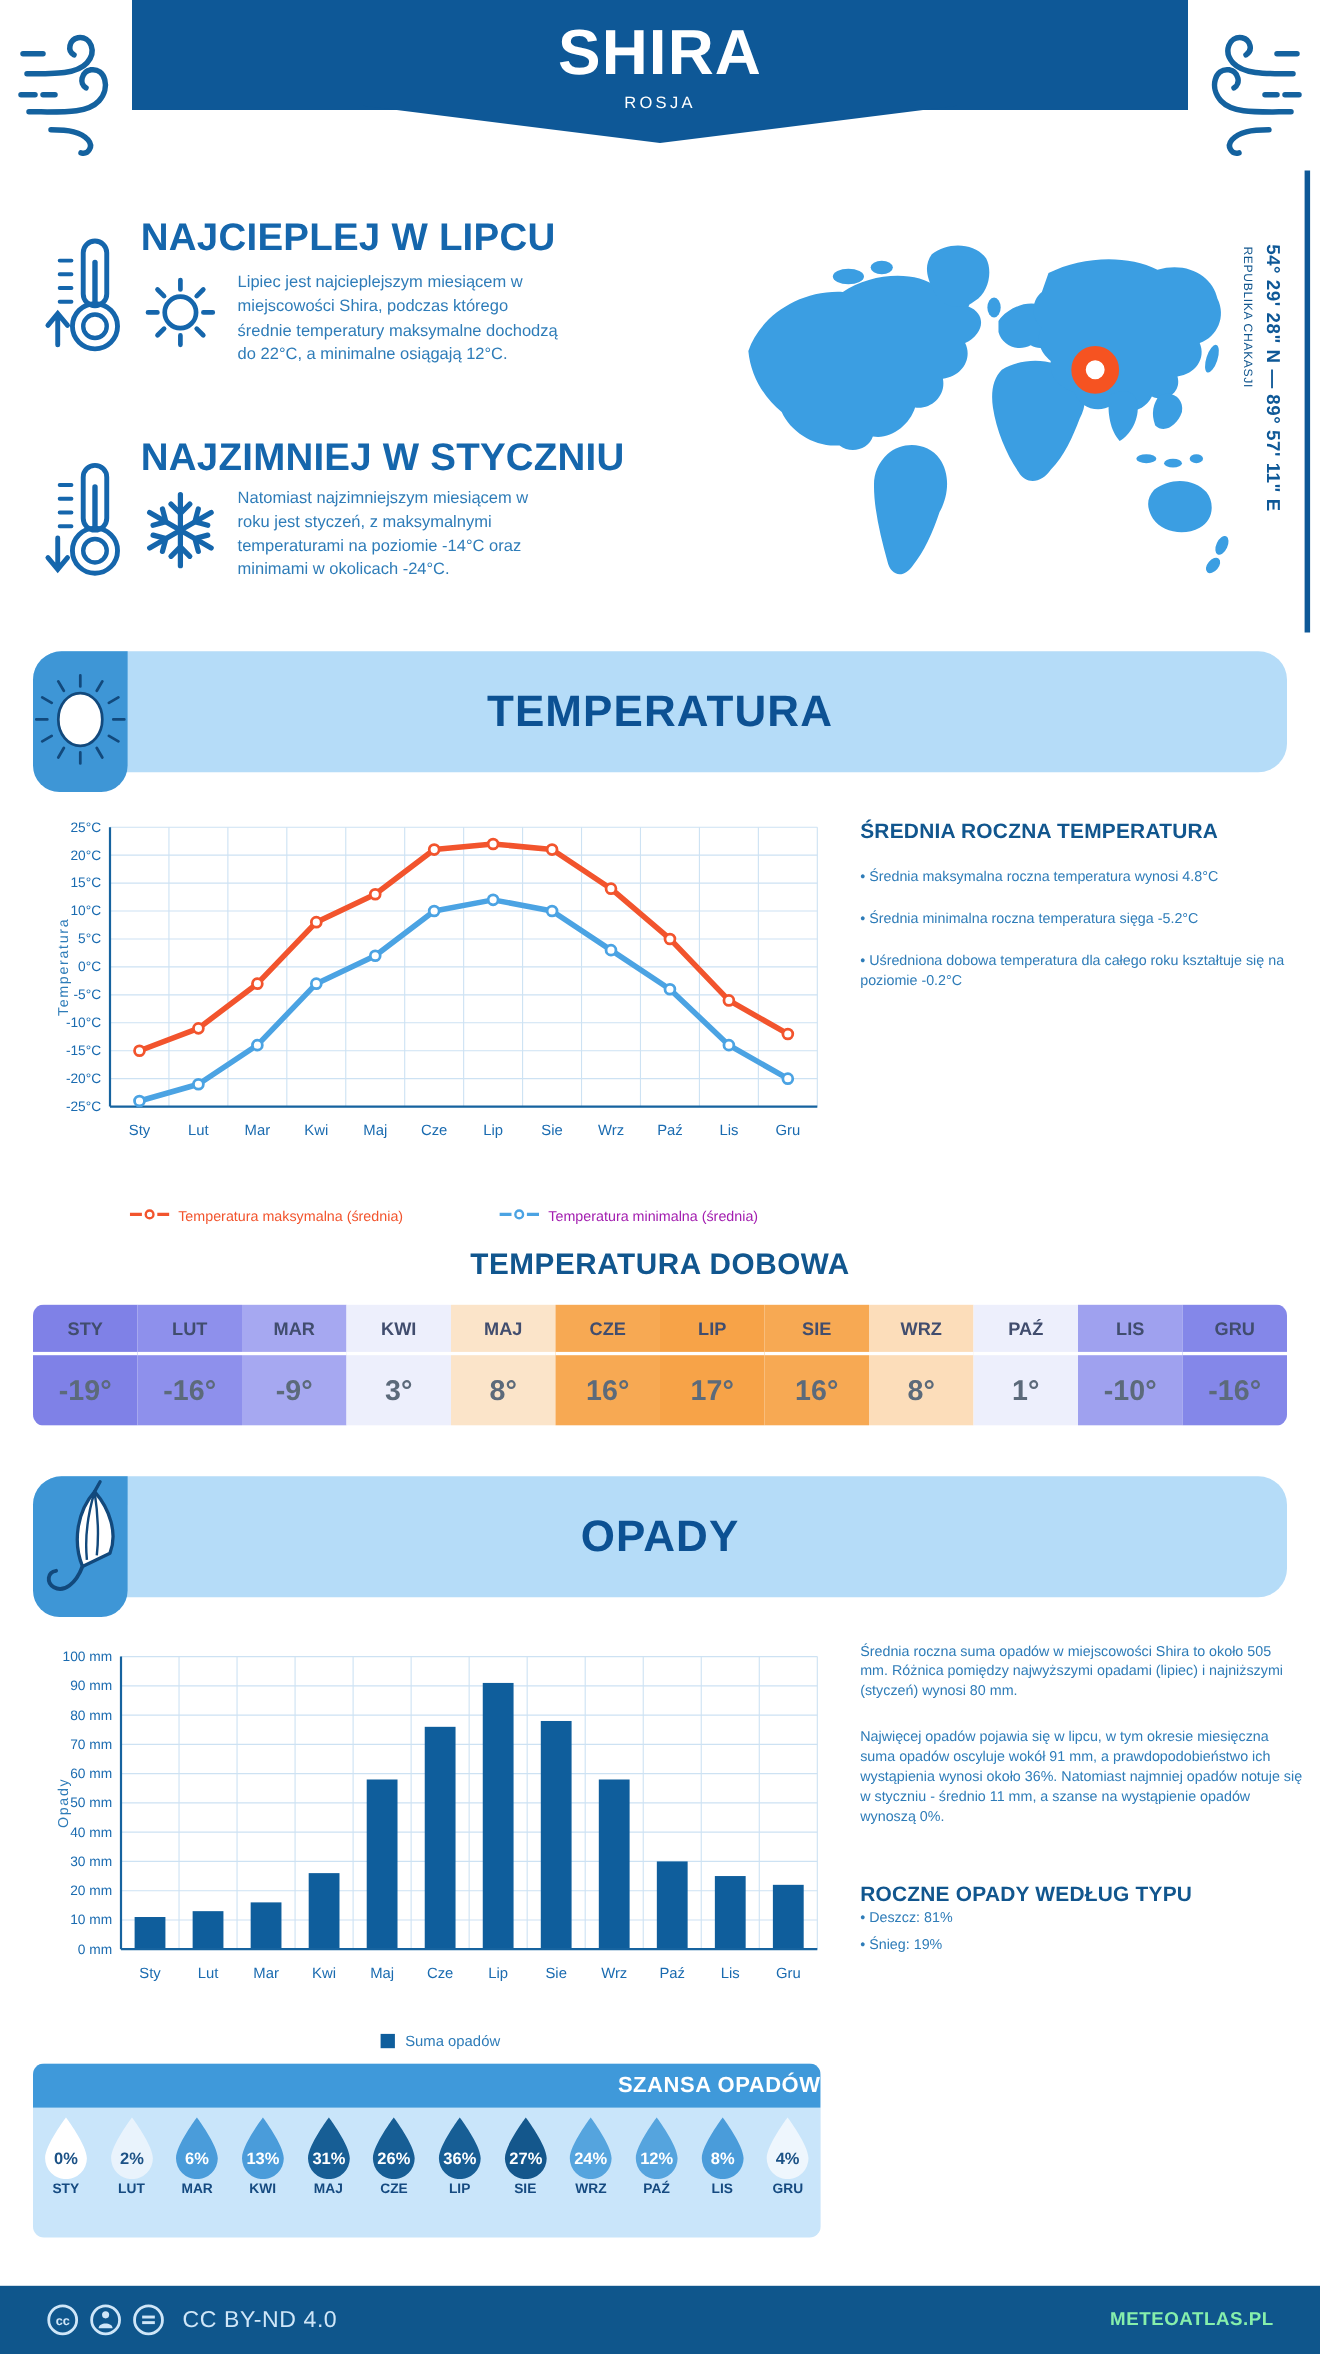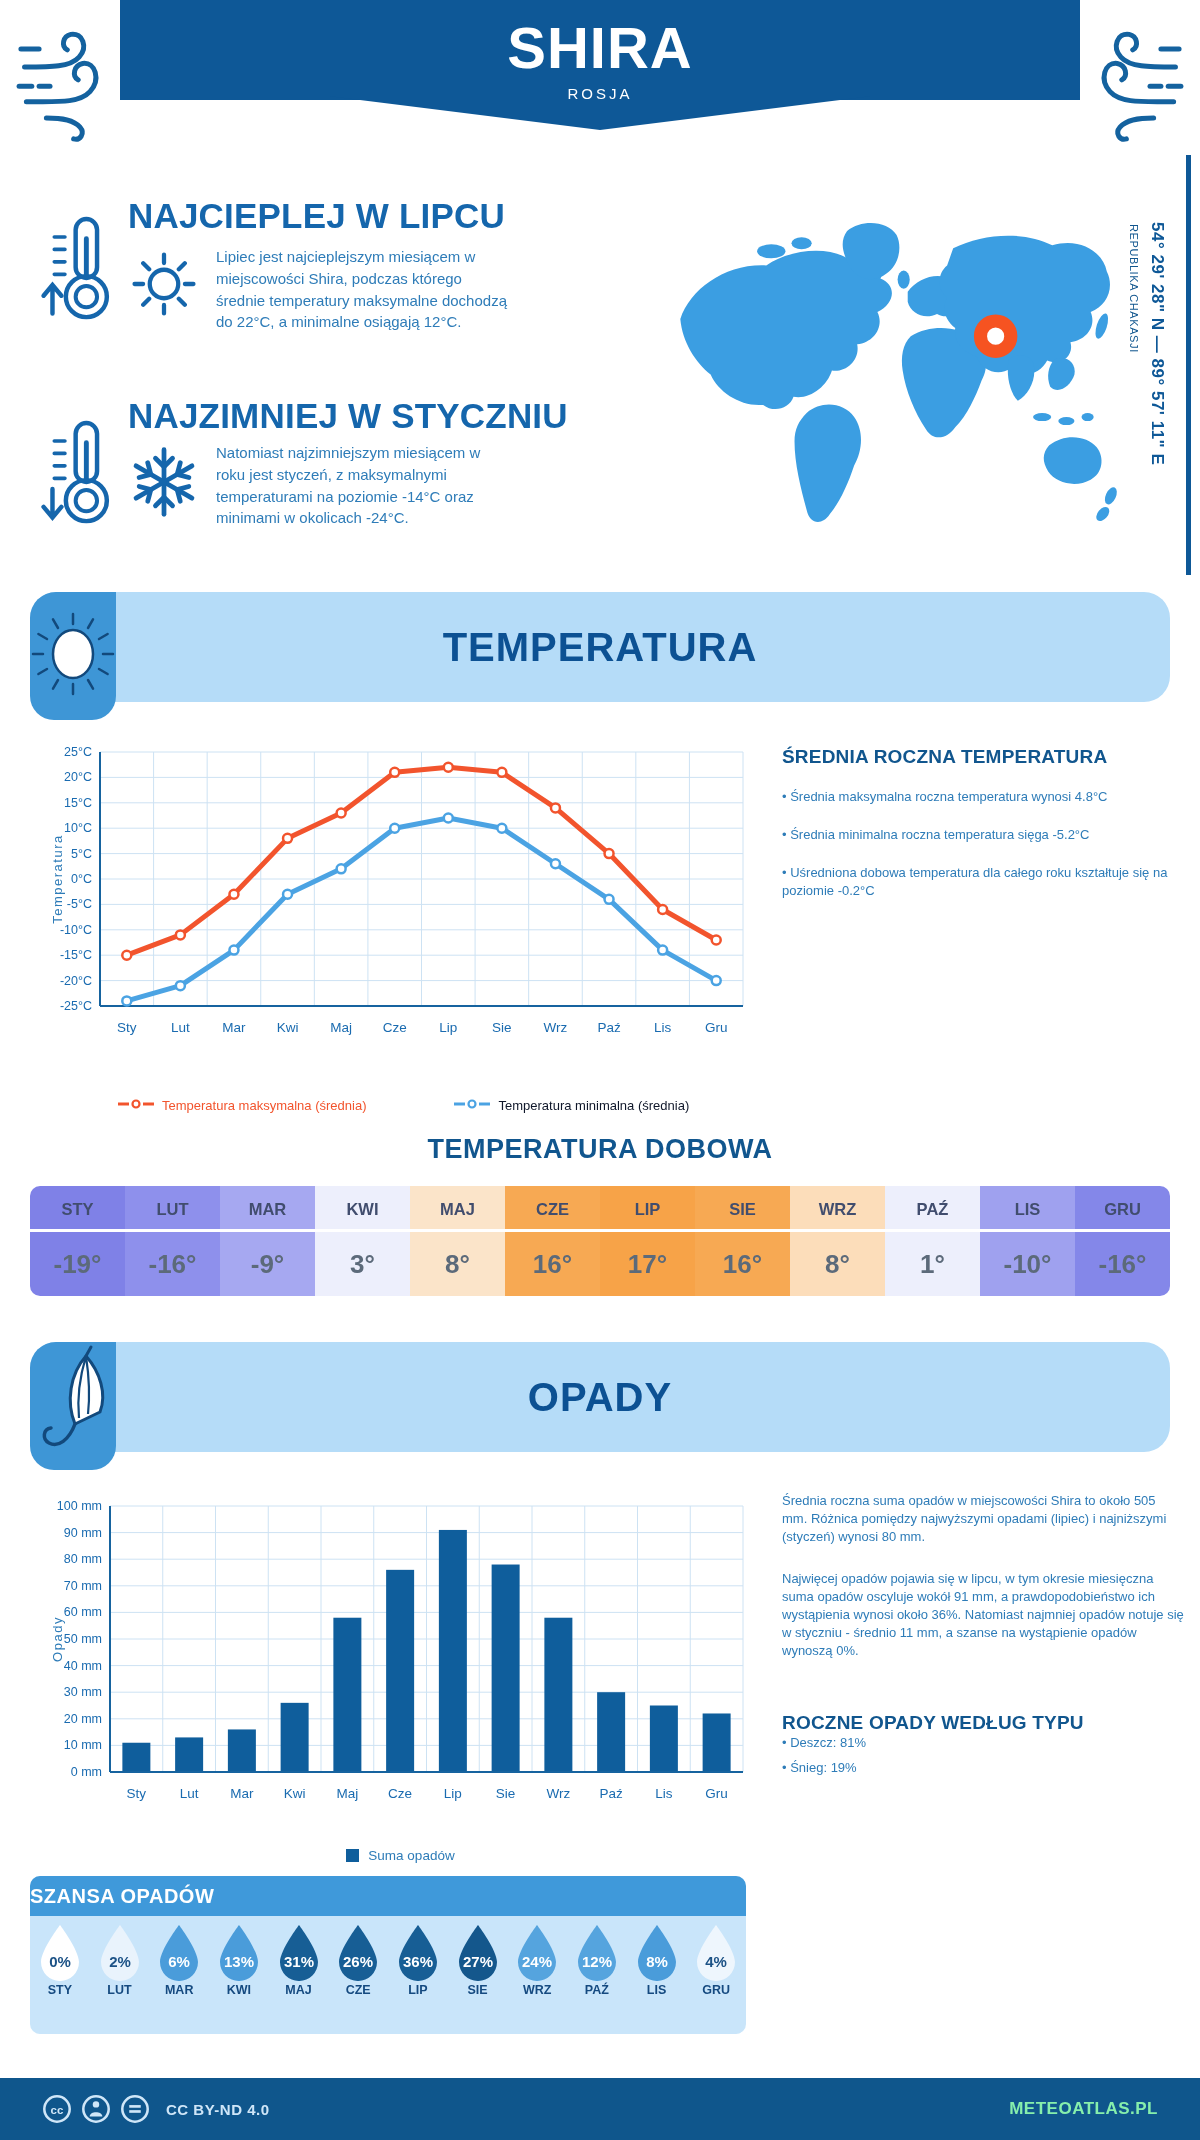--- a/index.html
+++ b/index.html
@@ -28,49 +28,49 @@
 .banner{position:absolute;left:30px;width:1140px;height:110px}
 .banner .bg{position:absolute;left:0;top:0;width:100%;height:110px;background:#b5dcf8;border-radius:26px}
 .banner .flap{position:absolute;left:0;top:0;width:86px;height:128px;background:#3e96d6;border-radius:26px 0 24px 24px}
 .banner .title{position:absolute;left:0;right:0;top:0;height:110px;line-height:110px;text-align:center;font-weight:bold;font-size:40px;color:#0c5193;letter-spacing:1px}
 
 
 #temp-chart{position:absolute;left:48px;top:742px}
 #precip-chart{position:absolute;left:48px;top:1490px}
 .legend{position:absolute;left:118px;top:1098px;display:flex;gap:88px}
 .legend-item{display:flex;gap:8px;font-size:13px}
-.legend-item.max{color:#f2542d}.legend-item.min{color:#0f172a}
+.legend-item.max{color:#f2542d}.legend-item.min{color:#a21caf}
 .bar-legend{position:absolute;left:48px;top:1848px;width:705px;display:flex;justify-content:center;align-items:center;gap:9px;font-size:13.5px;color:#2e7cb8}
 .bar-legend .sq{width:13px;height:13px;background:#0f5e9c;display:inline-block}
 
 
 .side-col{position:absolute;width:402px}
 .side-heading{font-size:19px;font-weight:bold;color:#11568e;letter-spacing:0.2px}
 .side-text{font-size:13px;line-height:1.38;color:#2e7cb8}
 .side-col .bullet{margin-top:20px}
 .gap24{margin-top:24px}
 
 
 .daily-heading{position:absolute;left:0;top:1134px;width:1200px;text-align:center;font-size:27px;font-weight:bold;color:#11568e;letter-spacing:0.5px}
 #daily-table{position:absolute;left:30px;top:1186px;width:1140px;display:flex;border-radius:10px;overflow:hidden}
 .tcol{flex:1}
 .tmon{height:46px;line-height:46px;text-align:center;font-weight:bold;font-size:16.5px;color:#414d6e;border-bottom:3px solid #fff}
 .tval{height:64px;line-height:64px;text-align:center;font-weight:bold;font-size:26px;color:#5c6a7a}
 
 
 #chance-panel{position:absolute;left:30px;top:1876px;width:716px;height:158px;background:#c9e5fa;border-radius:10px;overflow:hidden}
-.chance-header{height:40px;line-height:40px;background:#3f99da;color:#fff;text-align:left;font-weight:bold;font-size:20px;letter-spacing:0.5px}
+.chance-header{height:40px;line-height:40px;background:#3f99da;color:#fff;text-align:right;font-weight:bold;font-size:20px;letter-spacing:0.5px}
 #droplets{display:flex;padding-top:7px}
 .drop-item{flex:1;display:flex;flex-direction:column;align-items:center}
 .drop-label{font-size:12.5px;font-weight:bold;color:#154a80;margin-top:2px}
 
 
 footer{position:absolute;left:0;top:2078px;width:1200px;height:62px;background:#0f568c;display:flex;align-items:center;justify-content:space-between;padding:0 42px}
 .cc-group{display:flex;align-items:center;gap:9px}
-.cc-label{color:#cfe6f8;font-weight:bold;font-size:15px;letter-spacing:0.5px;margin-left:7px}
+.cc-label{color:#cfe6f8;font-weight:normal;font-size:21px;letter-spacing:0.5px;margin-left:7px}
 .site{color:#86efac;font-weight:bold;font-size:17px;letter-spacing:0.5px}
 </style>
 </head>
 <body>
 
 <div class="page">
 
   <div class="band"></div>
   <div class="corner left">
     <svg width="100" height="132" viewBox="0 0 110 140" fill="none" stroke="#14629f" stroke-width="5.5" stroke-linecap="round">

